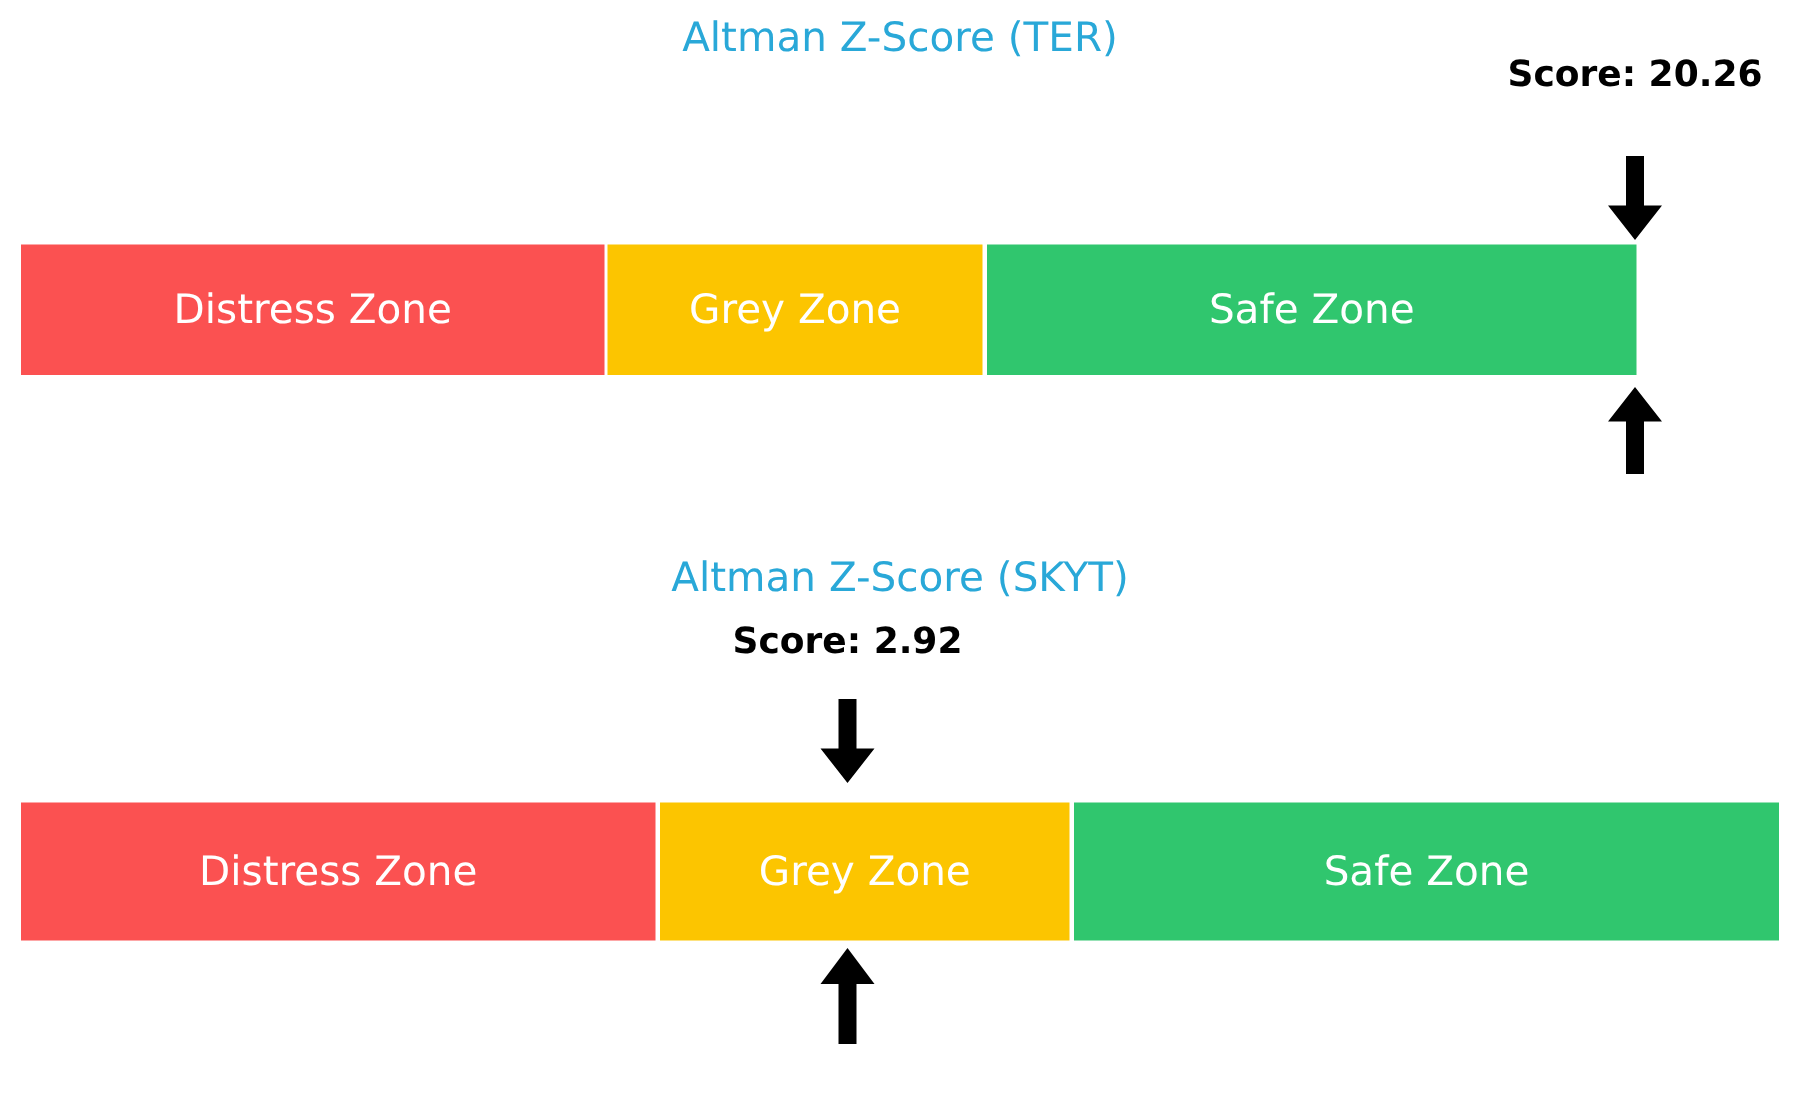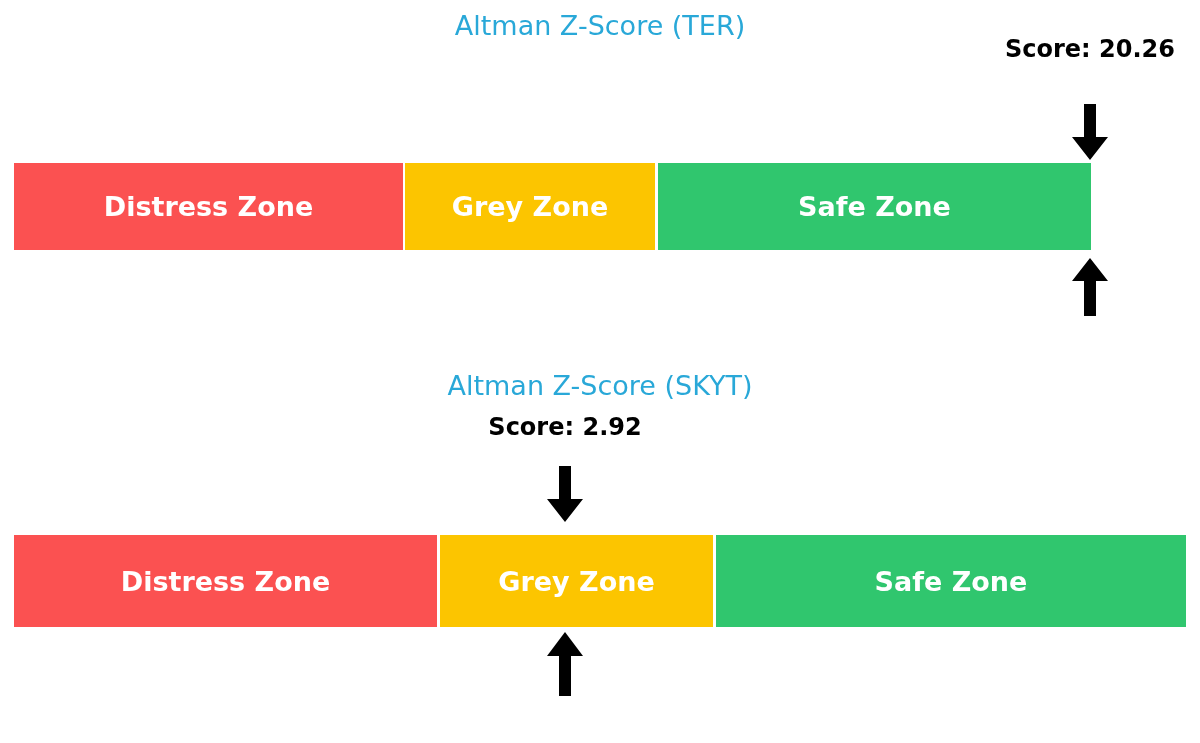--- a/index.html
+++ b/index.html
@@ -56,21 +56,21 @@
     bottom: 0;
     display: flex;
     align-items: center;
     justify-content: center;
     box-sizing: border-box;
   }
 
   .zone-label {
     color: #ffffff;
     font-family: "DejaVu Sans", sans-serif;
-    font-weight: bold;
+    font-weight: normal;
     font-size: 27px;
     white-space: nowrap;
     line-height: 1;
   }
 
   .arrow {
     position: absolute;
     transform: translateX(-50%);
   }
 

